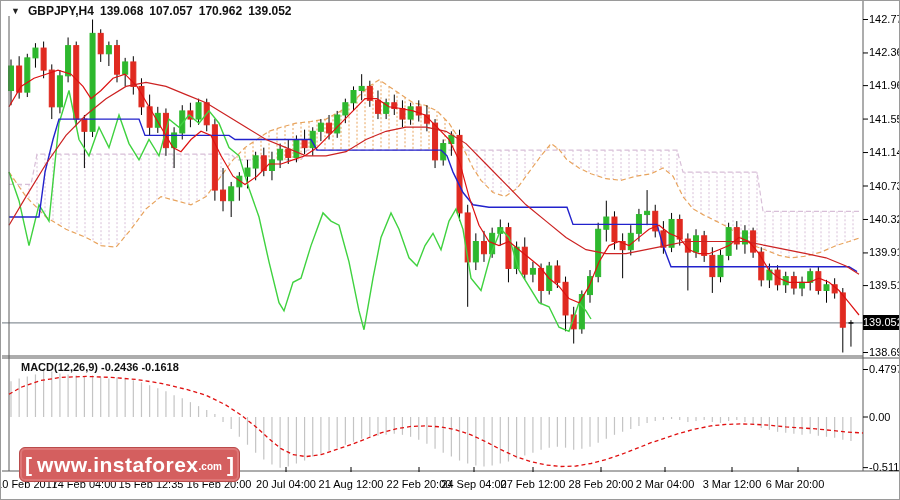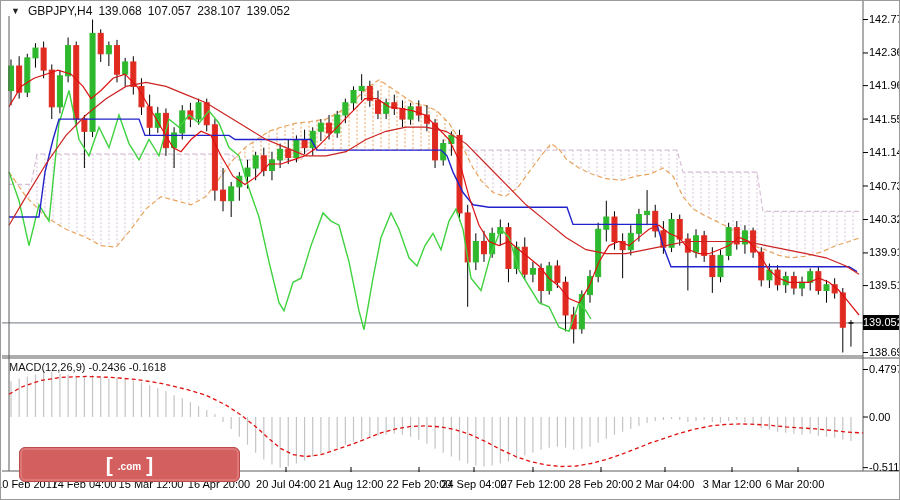--- a/index.html
+++ b/index.html
@@ -3,26 +3,26 @@
 <meta charset="utf-8">
 <style>
   html,body{margin:0;padding:0;background:#e8e8e8;}
   #screen{position:relative;width:900px;height:500px;background:#ffffff;
     font-family:"Liberation Sans",sans-serif;overflow:hidden;
     border:1px solid #9a9a9a;box-sizing:border-box;}
   #chart-svg{position:absolute;left:0;top:0;}
   .hdr{position:absolute;left:10px;top:3px;font-size:12px;color:#111;
     display:flex;align-items:center;gap:6px;white-space:nowrap;}
   .hdr .tri{font-size:9px;color:#222;margin-right:2px;}
-  .hdr b{font-weight:normal;text-align:center;}
-  .hdr span.v{font-weight:normal;}
+  .hdr b{font-weight:bold;text-align:center;}
+  .hdr span.v{font-weight:bold;}
   .axis-label{position:absolute;font-size:11px;color:#000;white-space:nowrap;}
   .time-label{position:absolute;font-size:11px;color:#000;white-space:nowrap;
     transform:translateX(-50%);top:477px;}
-  .macd-lbl{position:absolute;left:8px;top:360px;font-size:11px;color:#111;}
+  .macd-lbl{position:absolute;left:20px;top:360px;font-size:11px;color:#111;font-weight:bold;}
   #price-tag{position:absolute;left:862px;width:38px;height:15px;background:#000;
     color:#fff;font-size:11px;line-height:15px;text-align:center;z-index:5;}
   #logo{position:absolute;left:18px;top:446px;width:219px;height:33px;z-index:6;
     background:#d45f5f;border:1px solid #b94b4b;border-radius:6px;
     box-shadow:inset 0 0 0 2px #de7777;display:flex;align-items:center;
     justify-content:center;color:#fff;white-space:nowrap;}
   #logo .br{font-size:21px;font-weight:bold;margin:0 5px;}
   #logo .main{font-size:21px;font-weight:bold;letter-spacing:.5px;}
   #logo .suf{font-size:10px;font-weight:bold;align-self:center;margin-top:4px;}
 </style>
@@ -489,21 +489,21 @@
       <line x1="664" y1="466" x2="664" y2="471" stroke="#000" stroke-width="1"></line>
       <line x1="731" y1="466" x2="731" y2="471" stroke="#000" stroke-width="1"></line>
       <line x1="797" y1="466" x2="797" y2="471" stroke="#000" stroke-width="1"></line>
     </svg>
 
   <div class="hdr">
     <span class="tri">▼</span>
     <b>GBPJPY,H4</b>
     <span class="v">139.068</span>
     <span class="v">107.057</span>
-    <span class="v">238.107</span>
+    <span class="v">170.962</span>
     <span class="v">139.052</span>
   </div>
 
   <div class="macd-lbl">MACD(12,26,9) -0.2436 -0.1618</div>
 
   <div id="price-axis">
       <div class="axis-label" style="left: 868px; top: 12px;">142.770</div>
       <div class="axis-label" style="left: 868px; top: 45.4642px;">142.360</div>
       <div class="axis-label" style="left: 868px; top: 78.1122px;">141.960</div>
       <div class="axis-label" style="left: 868px; top: 111.576px;">141.550</div>
@@ -516,33 +516,34 @@
       <div class="axis-label" style="left: 868px; top: 345.01px;">138.690</div>
     </div>
   <div id="macd-axis">
       <div class="axis-label" style="left: 868px; top: 362.01px;">0.4797</div>
       <div class="axis-label" style="left: 868px; top: 409.5px;">0.00</div>
       <div class="axis-label" style="left: 868px; top: 460.139px;">-0.5115</div>
     </div>
   <div id="time-axis">
       <div class="time-label" style="left: 26px;">10 Feb 2017</div>
       <div class="time-label" style="left: 83px;">14 Feb 04:00</div>
-      <div class="time-label" style="left: 150px;">15 Mar 12:00</div>
-      <div class="time-label" style="left: 218px;">16 Apr 20:00</div>
+      <div class="time-label" style="left: 150px;">15 Feb 12:35</div>
+      <div class="time-label" style="left: 218px;">16 Feb 20:00</div>
       <div class="time-label" style="left: 285px;">20 Jul 04:00</div>
       <div class="time-label" style="left: 350px;">21 Aug 12:00</div>
       <div class="time-label" style="left: 418px;">22 Feb 20:00</div>
       <div class="time-label" style="left: 473px;">24 Sep 04:00</div>
       <div class="time-label" style="left: 532px;">27 Feb 12:00</div>
       <div class="time-label" style="left: 600px;">28 Feb 20:00</div>
       <div class="time-label" style="left: 664px; text-align: center;">2 Mar 04:00</div>
       <div class="time-label" style="left: 731px;">3 Mar 12:00</div>
       <div class="time-label" style="left: 794px;">6 Mar 20:00</div>
     </div>
 
   <div id="price-tag" style="top: 314.463px;">139.052</div>
 
   <div id="logo">
     <span class="br">[</span>
+    <span class="main">www.instaforex</span>
     <span class="suf">.com</span>
     <span class="br">]</span>
   </div>
 </div>
 
 </body></html>

